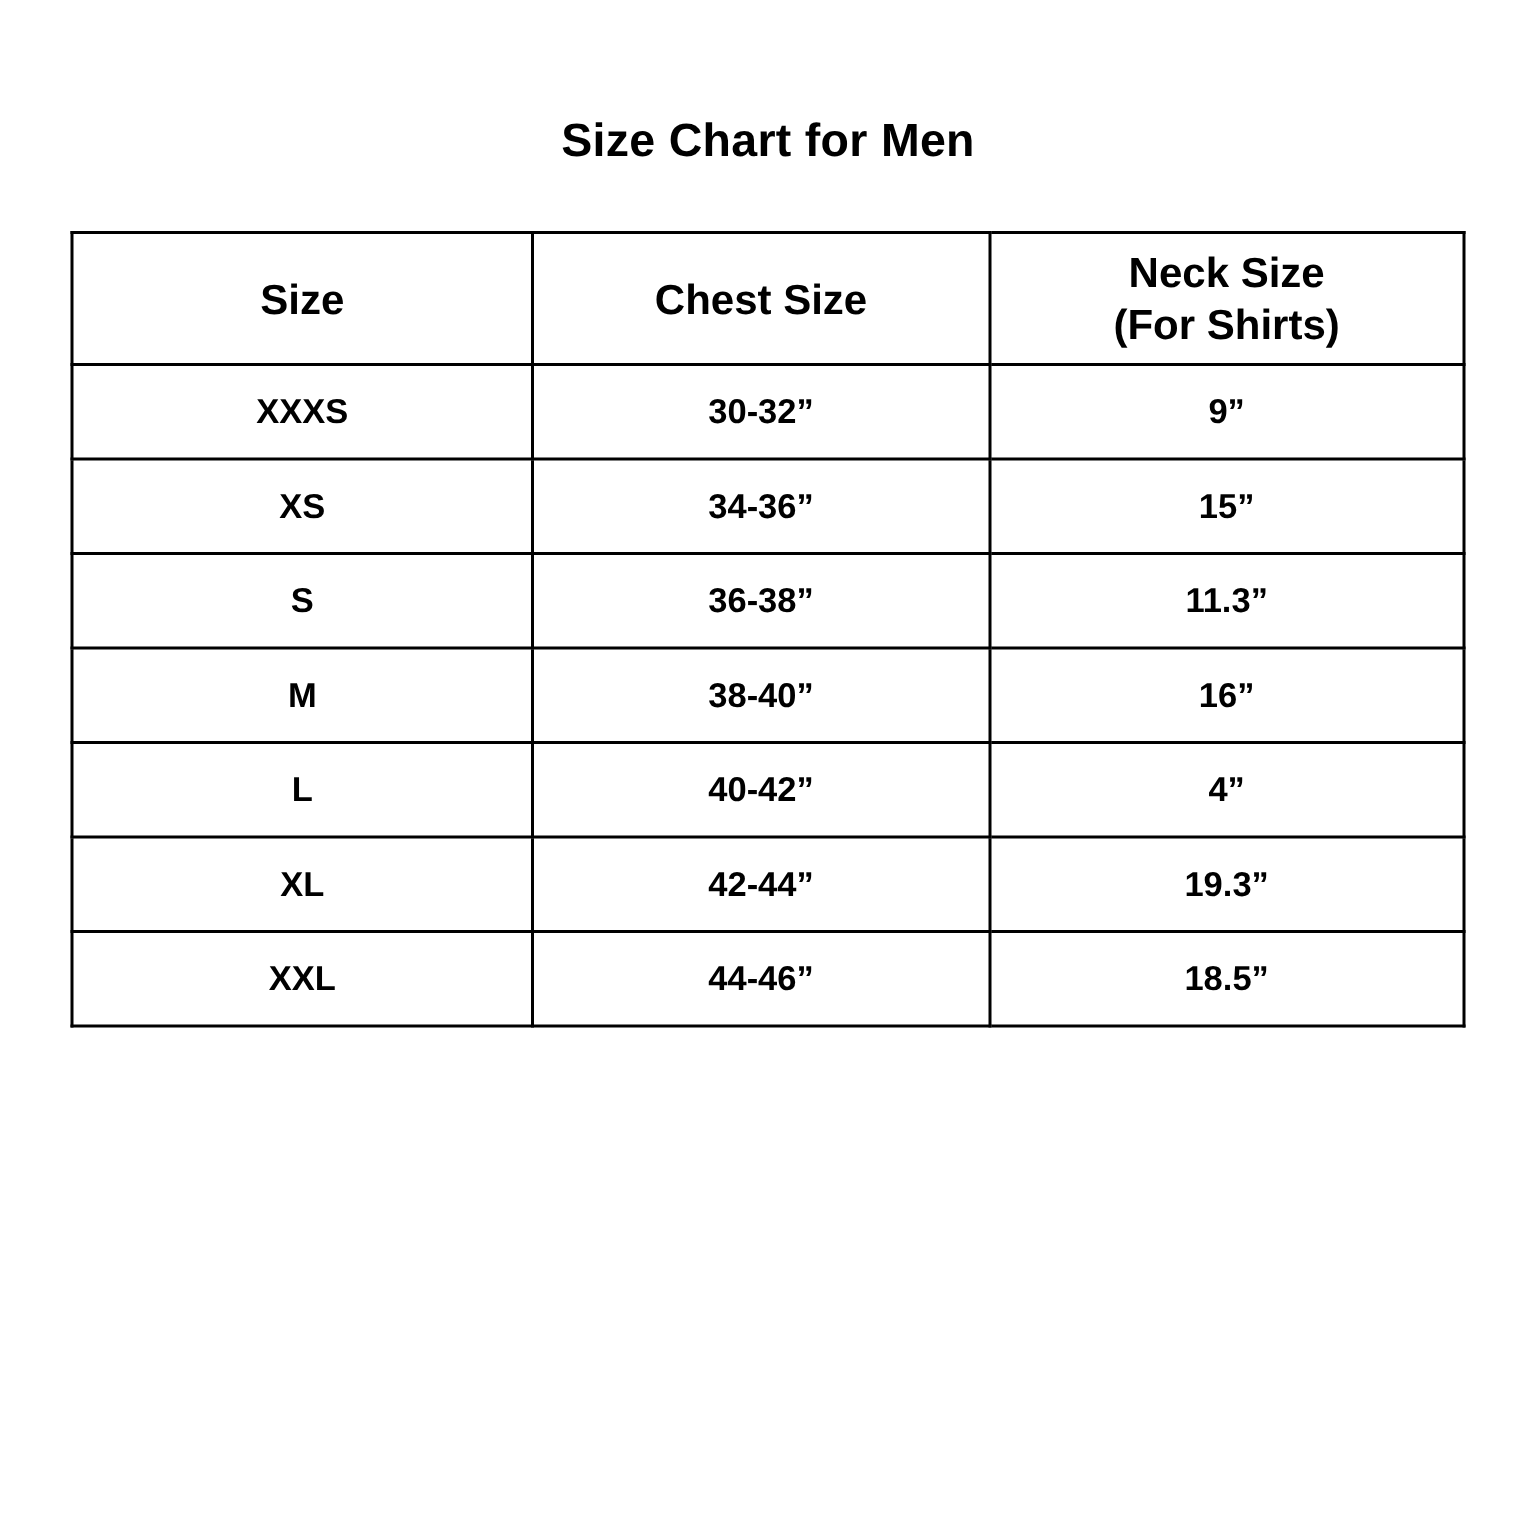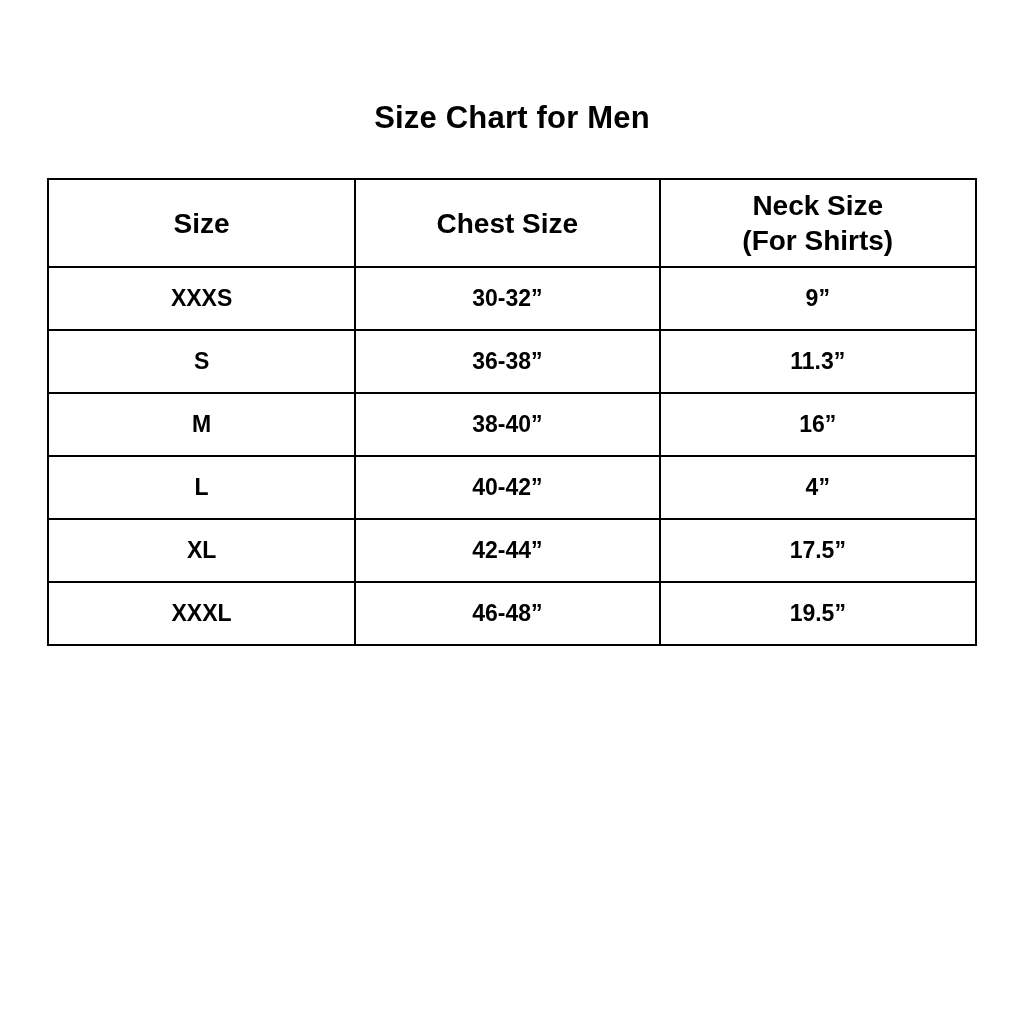--- a/index.html
+++ b/index.html
@@ -8,21 +8,21 @@
     padding: 0;
     background: #ffffff;
     width: 1024px;
     height: 1024px;
     font-family: "Liberation Sans", sans-serif;
     color: #000000;
   }
   .page {
     width: 1024px;
     height: 1024px;
-    padding-top: 100px;
+    padding-top: 76px;
   }
   .title {
     margin: 0 0 42px 0;
     text-align: center;
     font-size: 31px;
     font-weight: bold;
     letter-spacing: 0.2px;
     color: #000000;
   }
   table.size-table {
@@ -74,39 +74,44 @@
 (For Shirts)</th>
       </tr>
     </thead>
     <tbody>
         <tr>
           <td>XXXS</td>
           <td>30-32”</td>
           <td>9”</td>
         </tr>
         <tr>
+          <td>XS</td>
+          <td>34-36”</td>
+          <td>15”</td>
+        </tr>
+        <tr>
           <td>S</td>
           <td>36-38”</td>
           <td>11.3”</td>
         </tr>
         <tr>
           <td>M</td>
           <td>38-40”</td>
           <td>16”</td>
         </tr>
         <tr>
           <td>L</td>
           <td>40-42”</td>
           <td>4”</td>
         </tr>
         <tr>
           <td>XL</td>
           <td>42-44”</td>
-          <td>17.5”</td>
+          <td>19.3”</td>
         </tr>
         <tr>
-          <td>XXXL</td>
-          <td>46-48”</td>
-          <td>19.5”</td>
+          <td>XXL</td>
+          <td>44-46”</td>
+          <td>18.5”</td>
         </tr>
       </tbody>
   </table>
 </div>
 
 </body></html>

